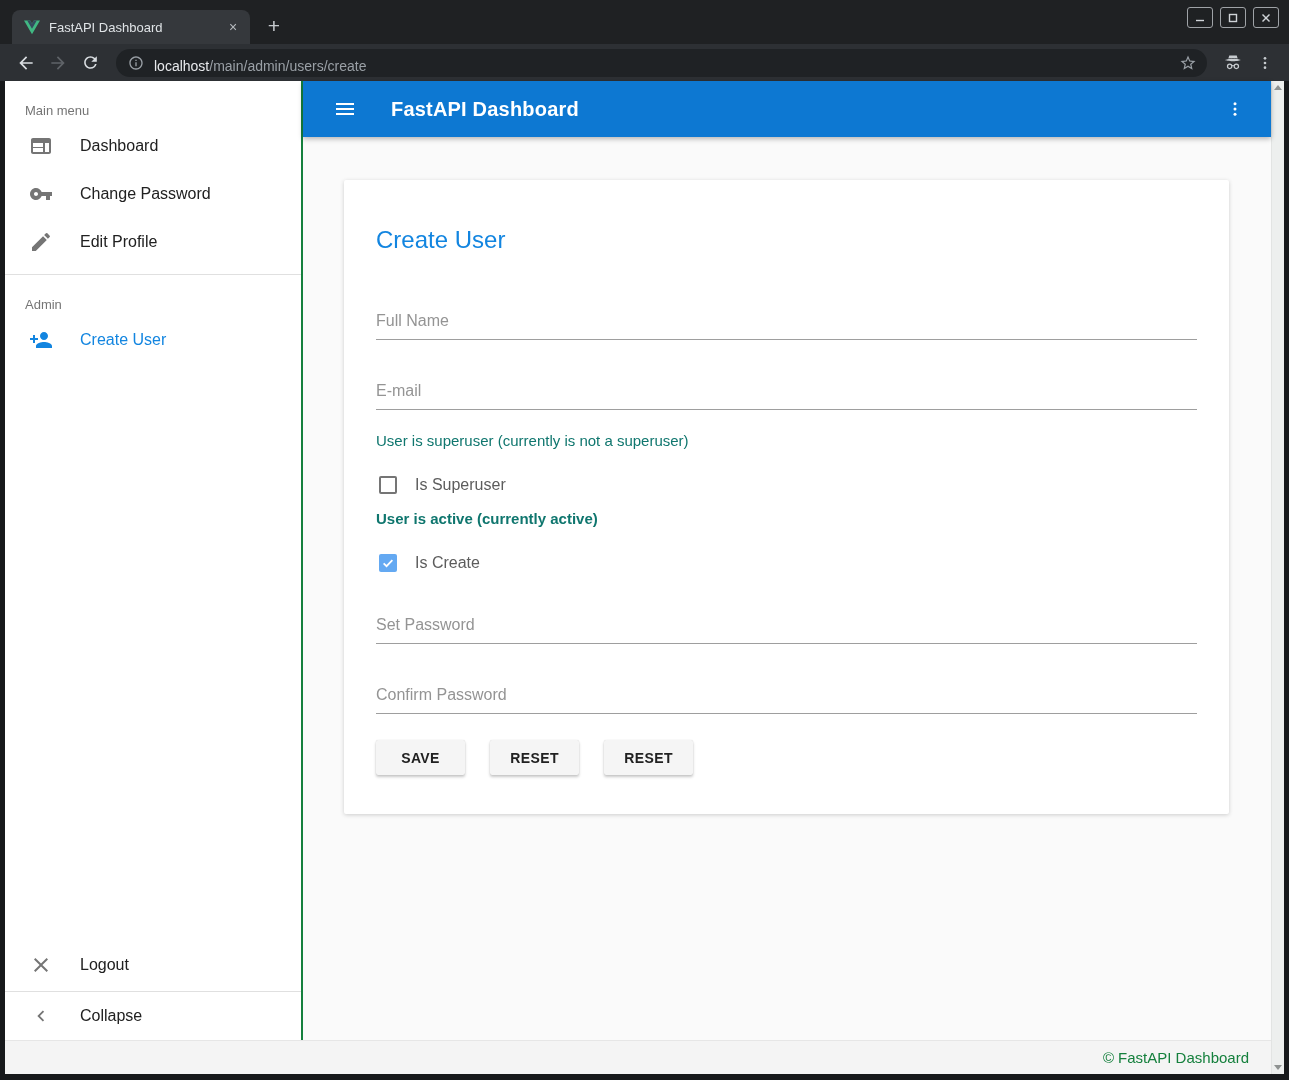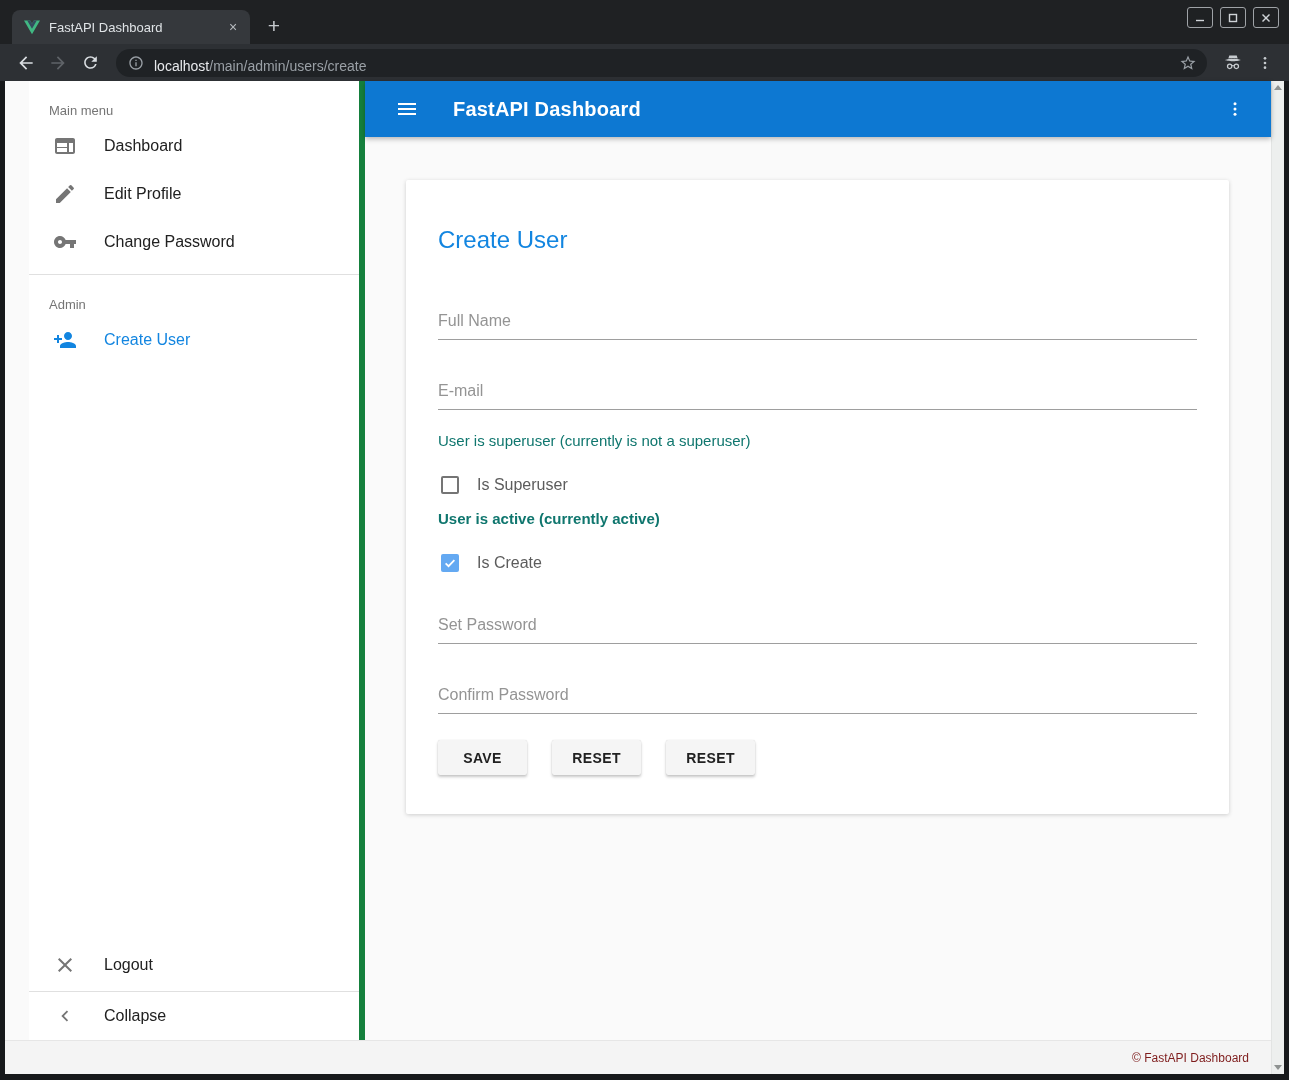--- a/index.html
+++ b/index.html
@@ -25,21 +25,21 @@
   .omni-host { color:#e8eaed; }
   .omni-path { color:#9aa0a6; }
   .tool-icon { width:28px; height:28px; display:flex; align-items:center; justify-content:center; }
 
   
   .viewport { flex:1; display:flex; border-left:5px solid #17191b; border-right:5px solid #17191b; border-bottom:6px solid #17191b; background:#fafafa; }
   .page { flex:1; display:flex; flex-direction:column; min-width:0; }
   .page-body { flex:1; display:flex; min-height:0; }
 
   
-  .sidebar { width:336px; background:#ffffff; border-right:6px solid #15803d; display:flex; flex-direction:column;margin-left:24px; }
+  .sidebar { width:298px; background:#ffffff; border-right:2px solid #15803d; display:flex; flex-direction:column; }
   .side-section-label { color:#757575; font-size:13px; padding:22px 0 4px 20px; }
   .side-item { height:48px; display:flex; align-items:center; padding-left:24px; cursor:pointer; color:#212121; font-size:16px; }
   .side-item .si-icon { width:24px; height:24px; margin-right:27px; display:flex; align-items:center; justify-content:center; }
   .side-item svg { fill:#757575; }
   .side-item.active { color:#1285e0; }
   .side-item.active svg { fill:#1285e0; }
   .side-divider { border-top:1px solid #e0e0e0; margin-top:8px; }
   .side-spacer { flex:1; }
 
   
@@ -64,21 +64,21 @@
   .checkbox { width:18px; height:18px; border:2px solid #757575; border-radius:2px; margin-left:3px; }
   .checkbox.checked { border:none; width:18px; height:18px; background:#64a9f2; display:flex; align-items:center; justify-content:center; }
   .check-label { color:#5c5c5c; font-size:16px; margin-left:18px; }
   .pw-field { margin-top:44px; }
 
   .btn-row { display:flex; gap:25px; margin-top:26px; }
   .btn { min-width:89px; height:35px; background:#f5f5f5; border:none; border-radius:2px; box-shadow:0 2px 3px rgba(0,0,0,.22), 0 0 1px rgba(0,0,0,.18); color:#212121; font-family:"Liberation Sans", sans-serif; font-size:14px; font-weight:bold; letter-spacing:.4px; cursor:pointer; padding:0 16px; }
 
   
   .footer { height:34px; background:#f4f4f4; border-top:1px solid #e6e6e6; display:flex; align-items:center; justify-content:flex-end; padding-right:22px; }
-  .footer-text { color:#7f1d1d; font-size:12px;margin-left:12px; }
+  .footer-text { color:#15803d; font-size:15px;margin-left:12px; }
 
   
   .scrollbar { width:13px; background:#edefee; border-left:1px solid #e2e4e3; display:flex; flex-direction:column; justify-content:space-between; align-items:center; padding:4px 0; }
   .sb-arrow { width:0; height:0; border-left:4px solid transparent; border-right:4px solid transparent; }
   .sb-up { border-bottom:5px solid #8e9291; }
   .sb-down { border-top:5px solid #8e9291; }
 </style>
 </head>
 <body>
 
@@ -175,33 +175,33 @@
                   <path d="M20 4H4c-1.1 0-2 .9-2 2v12c0 1.1.9 2 2 2h16c1.1 0 2-.9 2-2V6c0-1.1-.9-2-2-2zm-6 14H4v-4h10v4zm0-5H4V9h10v4zm6 5h-4V9h4v9z"></path>
                 </svg>
             </span>
             <span>Dashboard</span>
           </div>
 
 
           <div class="side-item">
             <span class="si-icon">
               <svg width="24" height="24" viewBox="0 0 24 24">
+                  <path d="M12.65 10C11.83 7.67 9.61 6 7 6c-3.31 0-6 2.69-6 6s2.69 6 6 6c2.61 0 4.83-1.67 5.65-4H17v4h4v-4h2v-4H12.65zM7 14c-1.1 0-2-.9-2-2s.9-2 2-2 2 .9 2 2-.9 2-2 2z"></path>
+                </svg>
+            </span>
+            <span>Change Password</span>
+          </div>
+
+          <div class="side-item">
+            <span class="si-icon">
+              <svg width="24" height="24" viewBox="0 0 24 24">
                   <path d="M3 17.25V21h3.75L17.81 9.94l-3.75-3.75L3 17.25zM20.71 7.04c.39-.39.39-1.02 0-1.41l-2.34-2.34a.9959.9959 0 00-1.41 0l-1.83 1.83 3.75 3.75 1.83-1.83z"></path>
                 </svg>
             </span>
             <span>Edit Profile</span>
-          </div>
-
-          <div class="side-item">
-            <span class="si-icon">
-              <svg width="24" height="24" viewBox="0 0 24 24">
-                  <path d="M12.65 10C11.83 7.67 9.61 6 7 6c-3.31 0-6 2.69-6 6s2.69 6 6 6c2.61 0 4.83-1.67 5.65-4H17v4h4v-4h2v-4H12.65zM7 14c-1.1 0-2-.9-2-2s.9-2 2-2 2 .9 2 2-.9 2-2 2z"></path>
-                </svg>
-            </span>
-            <span>Change Password</span>
           </div>
 
           <div class="side-divider"></div>
           <div class="side-section-label">Admin</div>
 
 
           <div class="side-item active">
             <span class="si-icon">
               <svg width="24" height="24" viewBox="0 0 24 24">
                   <path d="M15 12c2.21 0 4-1.79 4-4s-1.79-4-4-4-4 1.79-4 4 1.79 4 4 4zm-9-2V7H4v3H1v2h3v3h2v-3h3v-2H6zm9 4c-2.67 0-8 1.34-8 4v2h16v-2c0-2.66-5.33-4-8-4z"></path>

